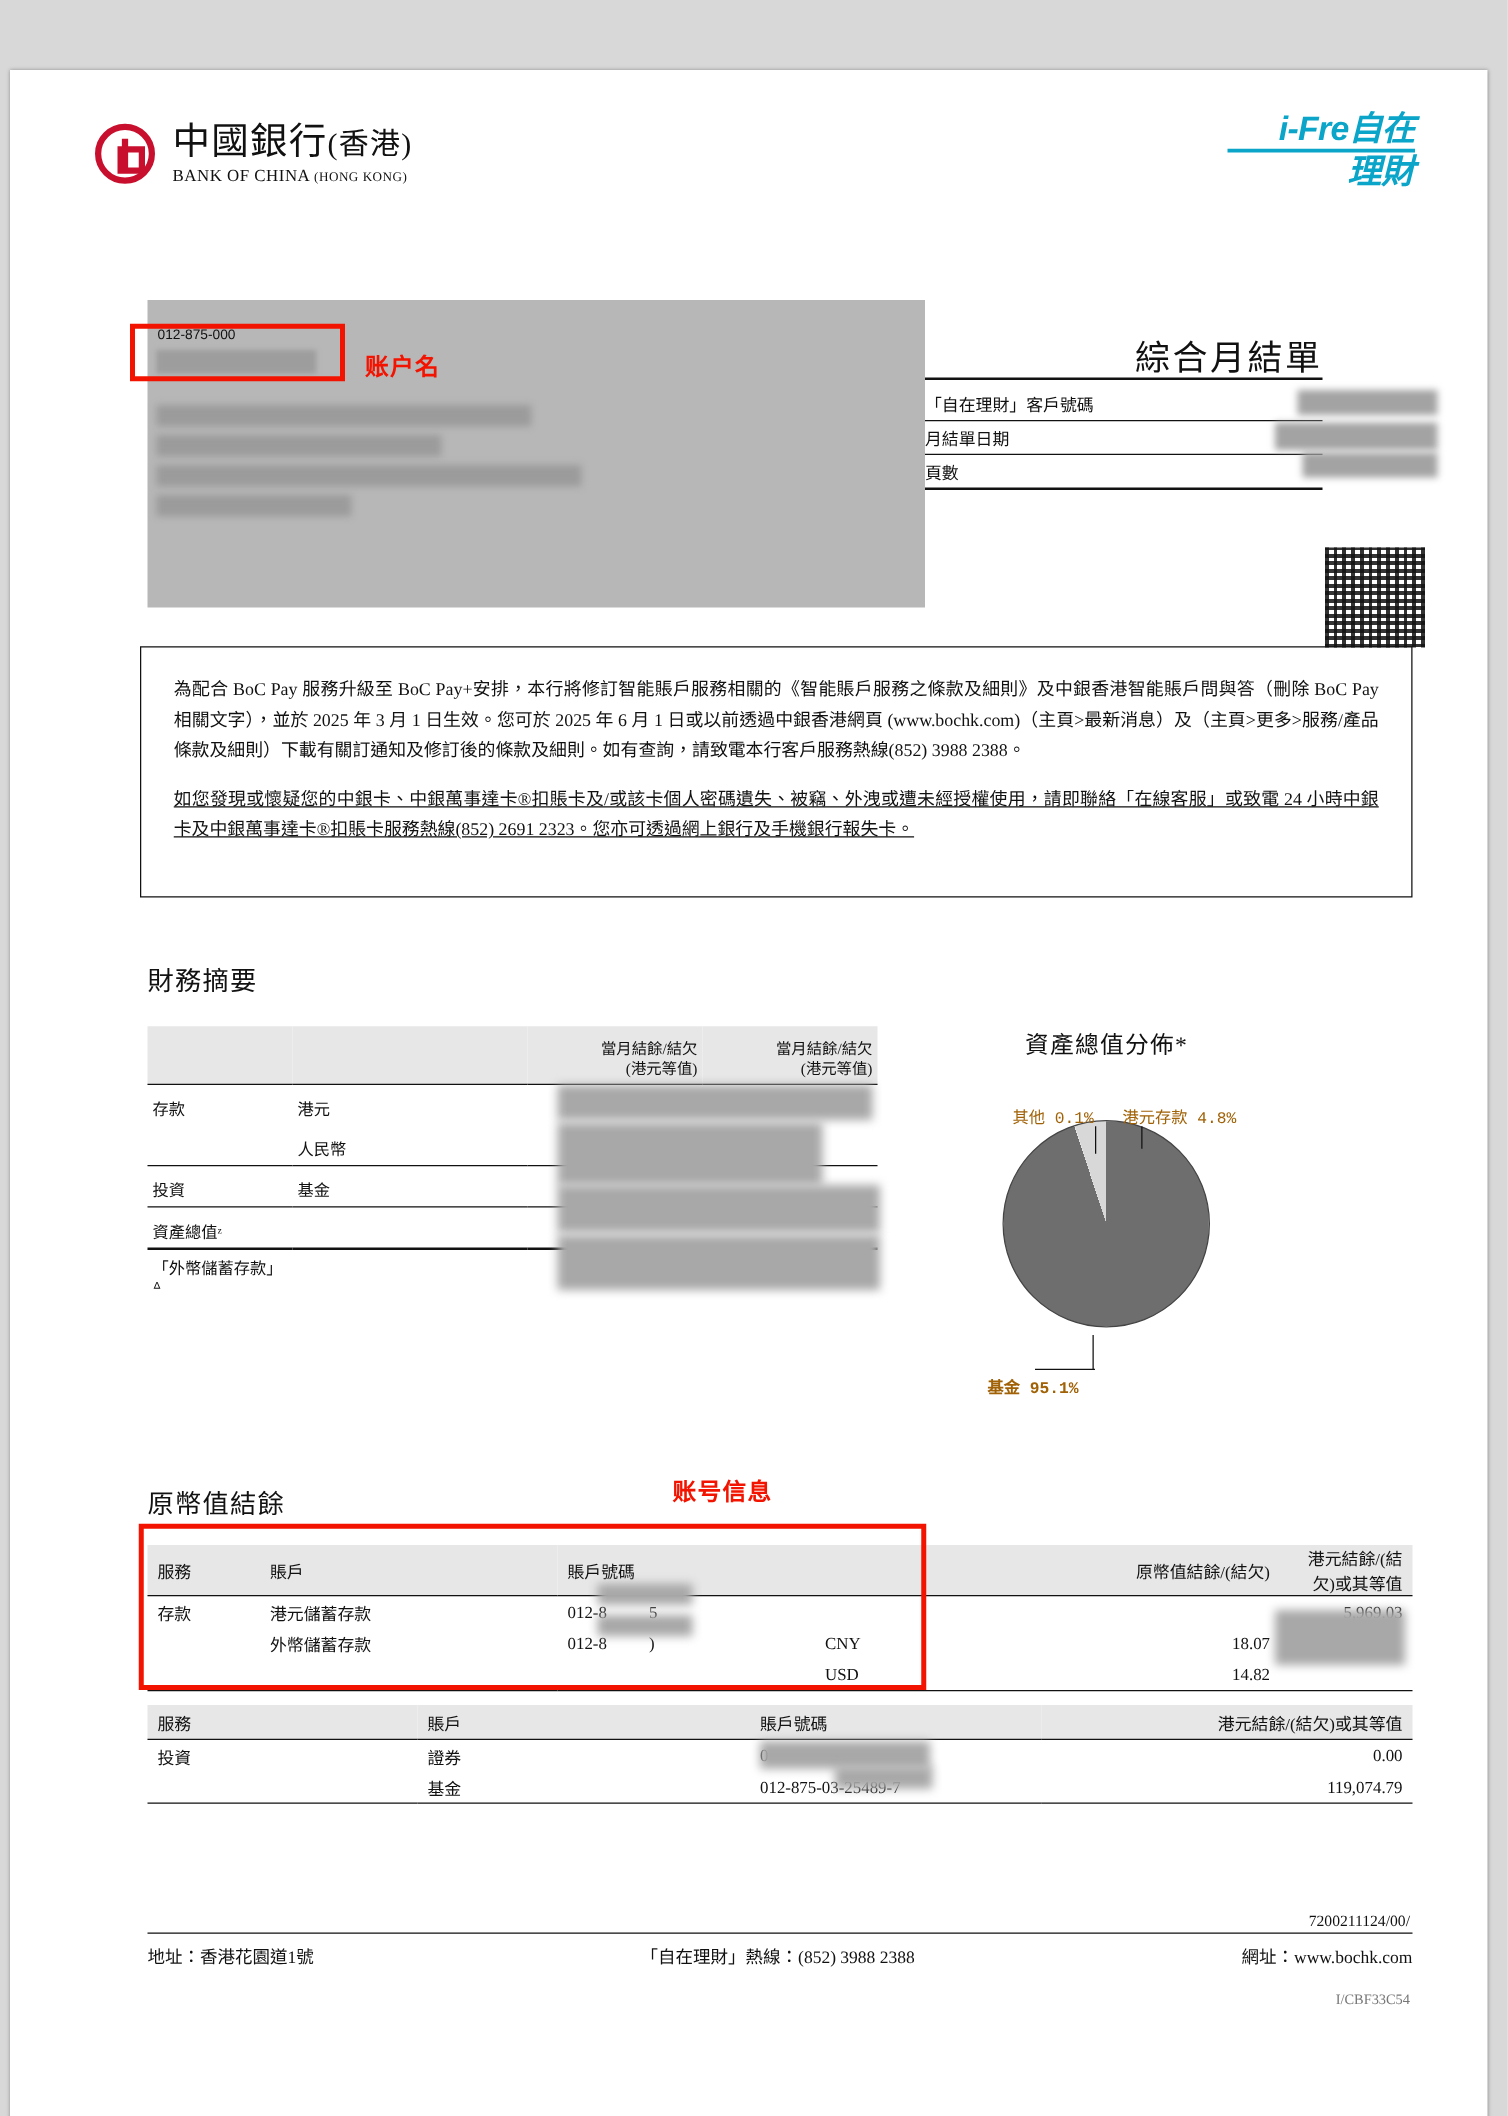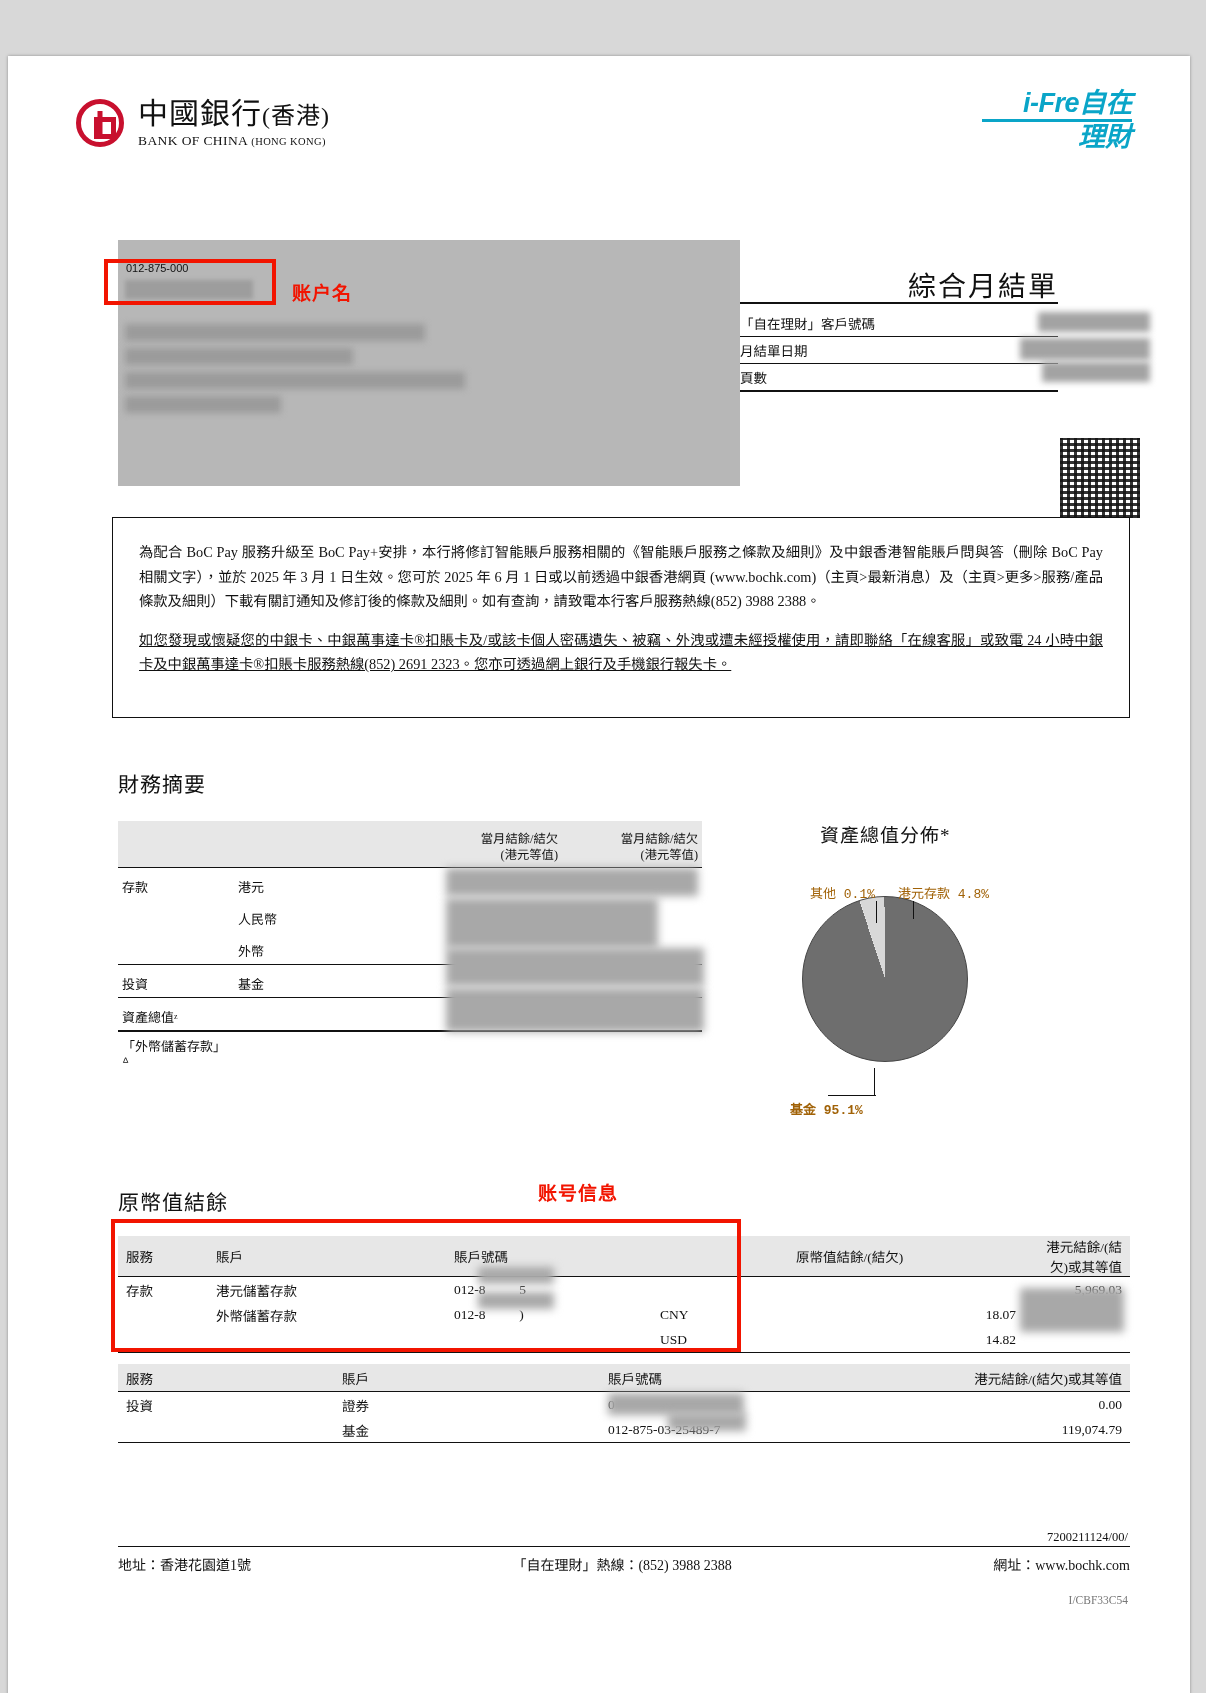--- a/index.html
+++ b/index.html
@@ -459,26 +459,20 @@
       <td class="rowline"></td>
       <td class="rowline"></td>
     </tr>
     <tr class="fin-row">
       <td></td>
       <td>人民幣</td>
       <td></td>
       <td></td>
     </tr>
     <tr class="fin-row">
-      <td></td>
-      <td>外幣</td>
-      <td></td>
-      <td></td>
-    </tr>
-    <tr class="fin-row">
       <td class="rowline">投資</td>
       <td class="rowline">基金</td>
       <td class="rowline"></td>
       <td class="rowline"></td>
     </tr>
     <tr class="fin-row">
       <td class="rowline">資產總值ᶻ</td>
       <td class="rowline"></td>
       <td class="rowline"></td>
       <td class="rowline"></td>
@@ -510,21 +504,21 @@
   <div class="sec-title" id="acct-title">原幣值結餘</div>
   <div class="annot-acct-info">账号信息</div>
 
   <table class="ov-table" id="ov1">
     <tbody>
         <tr>
       <th style="width:74px">服務</th>
       <th style="width:222px">賬戶</th>
       <th style="width:190px">賬戶號碼</th>
       <th style="width:120px"></th>
-      <th style="width:220px">原幣值結餘/(結欠)</th>
+      <th style="text-align:right;width:220px">原幣值結餘/(結欠)</th>
       <th style="text-align:right">港元結餘/(結欠)或其等值</th>
     </tr>
     <tr>
       <td class="bt">存款</td>
       <td class="bt">港元儲蓄存款</td>
       <td class="bt"><span>012-8</span>&nbsp;&nbsp;&nbsp;&nbsp;&nbsp;&nbsp;&nbsp;&nbsp;&nbsp;&nbsp;<span>5</span></td>
       <td class="bt"></td>
       <td class="bt num"></td>
       <td class="bt num">5,969.03</td>
     </tr>

